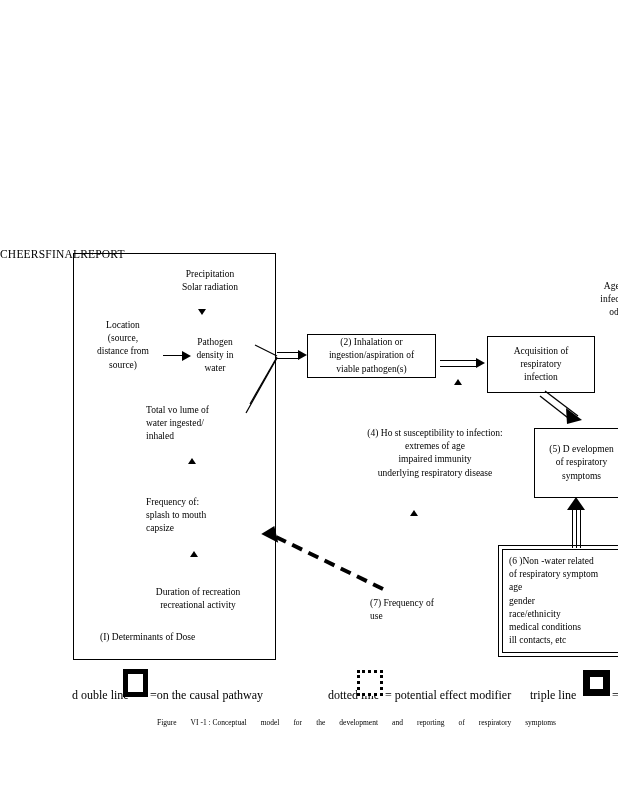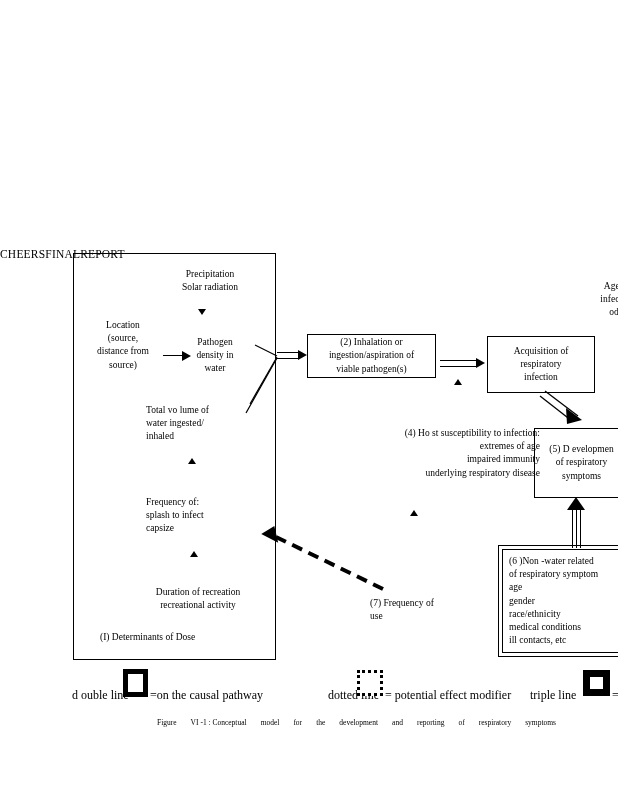--- a/index.html
+++ b/index.html
@@ -103,21 +103,21 @@
   #box6-inner {
     width: 100%; height: 100%;
     border: 1.4px solid #000;
     box-sizing: border-box;
     padding: 5px 4px 0 6px;
   }
   #box6-inner .node-text { text-align: left; }
 
   
   #host-susceptibility {
-    left: 330px; top: 427px; width: 210px; text-align: right;
+    left: 330px; top: 427px; width: 210px; text-align: center;
   }
   #age-infect { left: 578px; top: 280px; width: 44px; text-align: right; }
   #freq-use   { left: 370px; top: 597px; width: 110px; text-align: left; }
 
   
   #legend { left: 60px; top: 670px; width: 558px; height: 30px; }
   .legend-text { font-size: 12px; position: absolute; white-space: nowrap; }
   .swatch { position: absolute; box-sizing: border-box; }
   #sw-double { left: 123px; top: 669px; width: 25px; height: 28px;
                border: 5px solid #000; background: #fff; }
@@ -196,21 +196,21 @@
 density  in
 water</div>
 
   <div class="abs node-text" id="total-volume">Total  vo lume  of
 water   ingested/
 inhaled</div>
 
   <div class="abs tri-up" style="left:188px; top:458px;"></div>
 
   <div class="abs node-text" id="frequency-of">Frequency       of:
-     splash   to infect
+     splash   to mouth
      capsize</div>
 
   <div class="abs tri-up" style="left:190px; top:551px;"></div>
 
   <div class="abs node-text" id="determinants-label">(I)    Determinants      of  Dose</div>
 
   <div class="abs node-text ctr" id="duration">Duration   of  recreation
 recreational     activity</div>
 
   <div class="dbl-line" style="left:277px; top:352px; width:23px;"></div>

